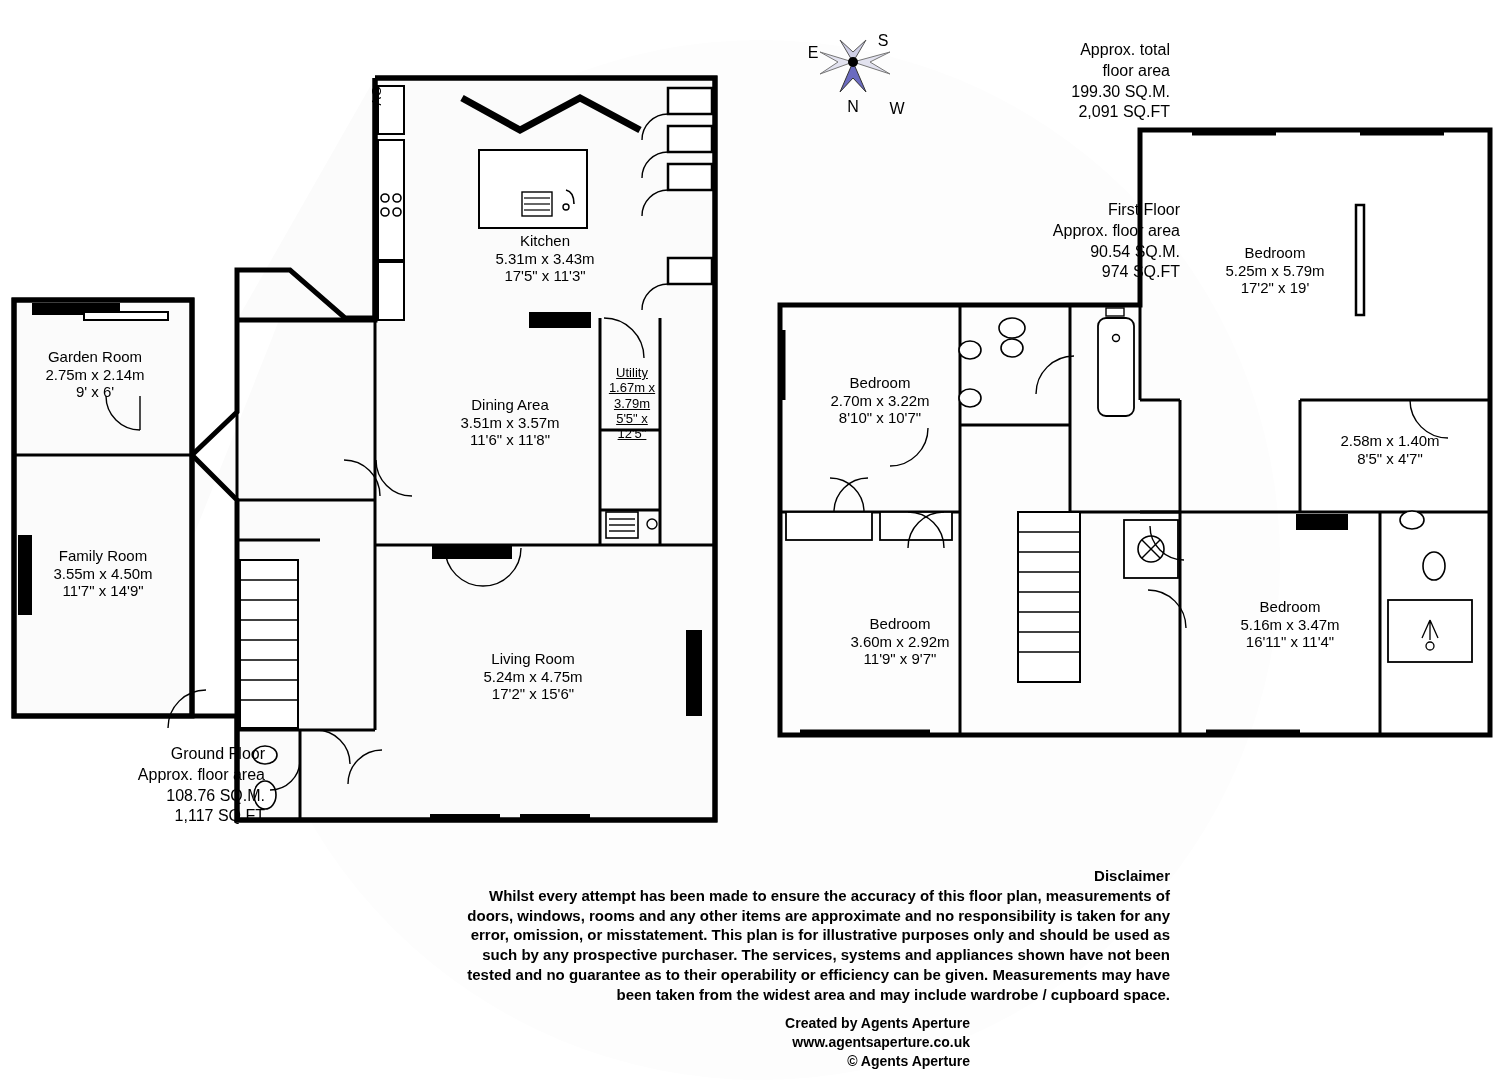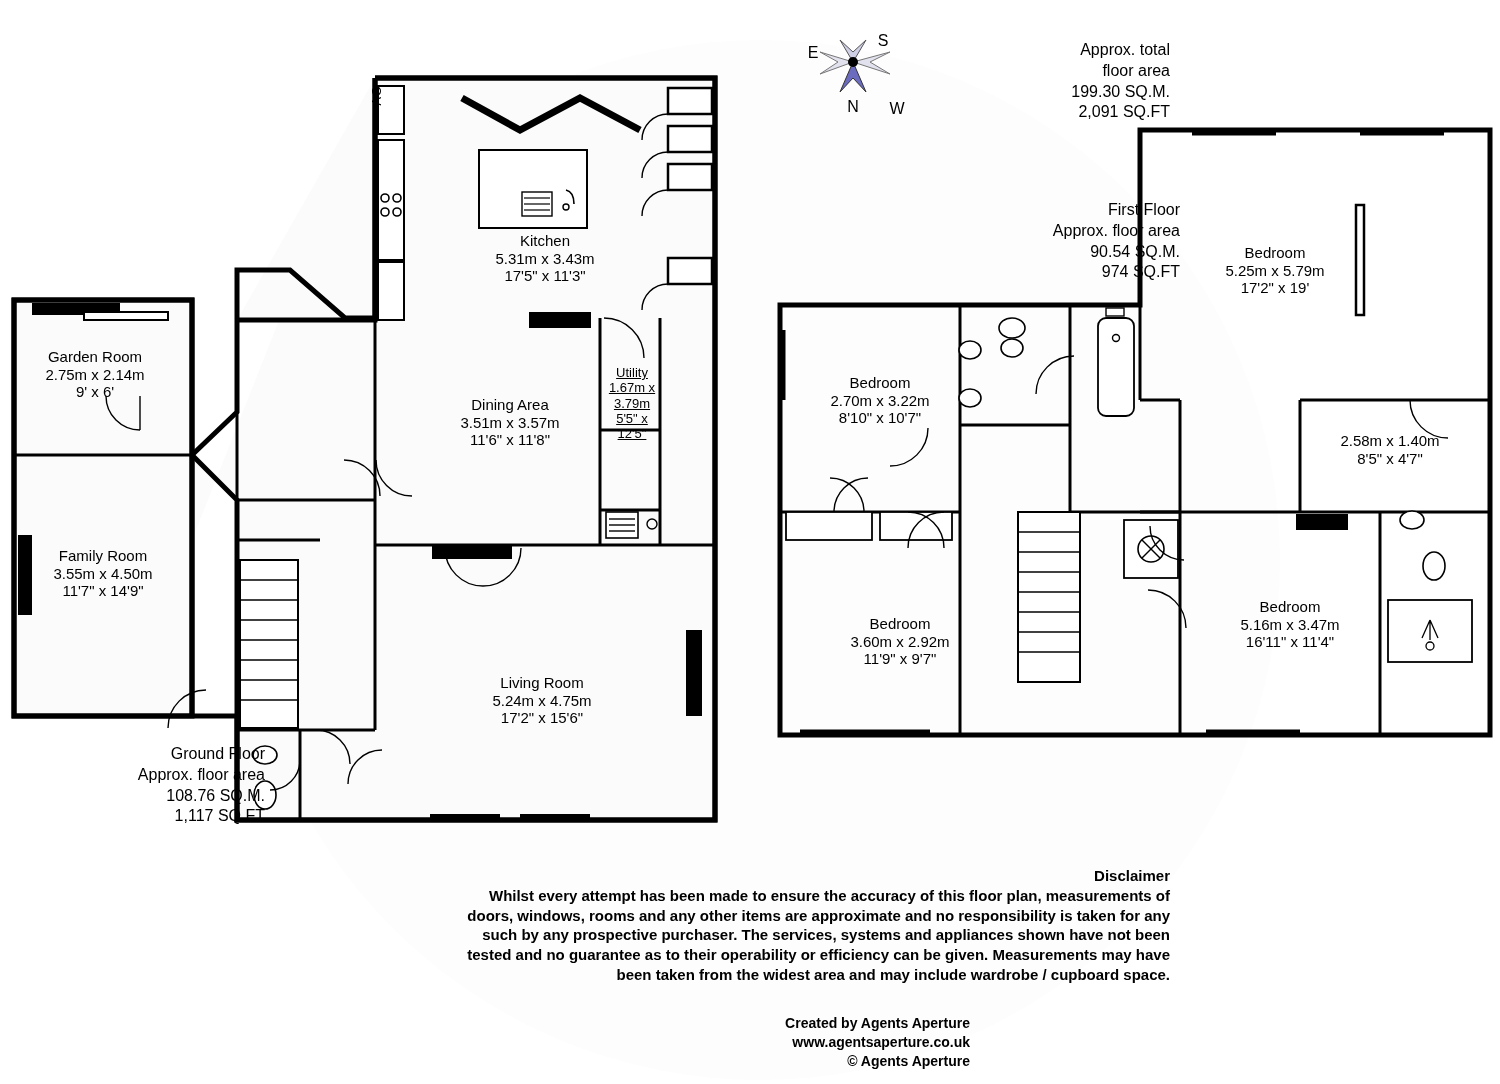--- a/index.html
+++ b/index.html
@@ -282,21 +282,21 @@
   <div class="dim">3.55m x 4.50m</div>
   <div class="dim">11'7" x 14'9"</div>
 </div>
 
 <div class="lbl" style="left:400px;top:386px;width:220px;margin-top:10px;">
   <div class="nm">Dining Area</div>
   <div class="dim">3.51m x 3.57m</div>
   <div class="dim">11'6" x 11'8"</div>
 </div>
 
-<div class="lbl" style="left:432px;top:650px;width:220px;margin-top:24px;">
+<div class="lbl" style="left:423px;top:650px;width:220px;">
   <div class="nm">Living Room</div>
   <div class="dim">5.24m x 4.75m</div>
   <div class="dim">17'2" x 15'6"</div>
 </div>
 
 <div class="lbl small" style="left:602px;top:365px;width:60px;">
   <div class="nm">Utility</div>
   <div class="dim">1.67m x</div>
   <div class="dim">3.79m</div>
   <div class="dim">5'5" x</div>
@@ -329,20 +329,21 @@
 
 <div class="lbl" style="left:1280px;top:432px;width:220px;">
   <div class="dim">2.58m x 1.40m</div>
   <div class="dim">8'5" x 4'7"</div>
 </div>
 
 <div class="disc" style="left:330px;top:866px;width:840px;">
   <div>Disclaimer</div>
   <div>Whilst every attempt has been made to ensure the accuracy of this floor plan, measurements of</div>
   <div>doors, windows, rooms and any other items are approximate and no responsibility is taken for any</div>
+  <div>error, omission, or misstatement. This plan is for illustrative purposes only and should be used as</div>
   <div>such by any prospective purchaser. The services, systems and appliances shown have not been</div>
   <div>tested and no guarantee as to their operability or efficiency can be given. Measurements may have</div>
   <div>been taken from the widest area and may include wardrobe / cupboard space.</div>
 </div>
 
 <div class="credit" style="left:530px;top:1014px;width:440px;">
   <div>Created by Agents Aperture</div>
   <div>www.agentsaperture.co.uk</div>
   <div>© Agents Aperture</div>
 </div>

